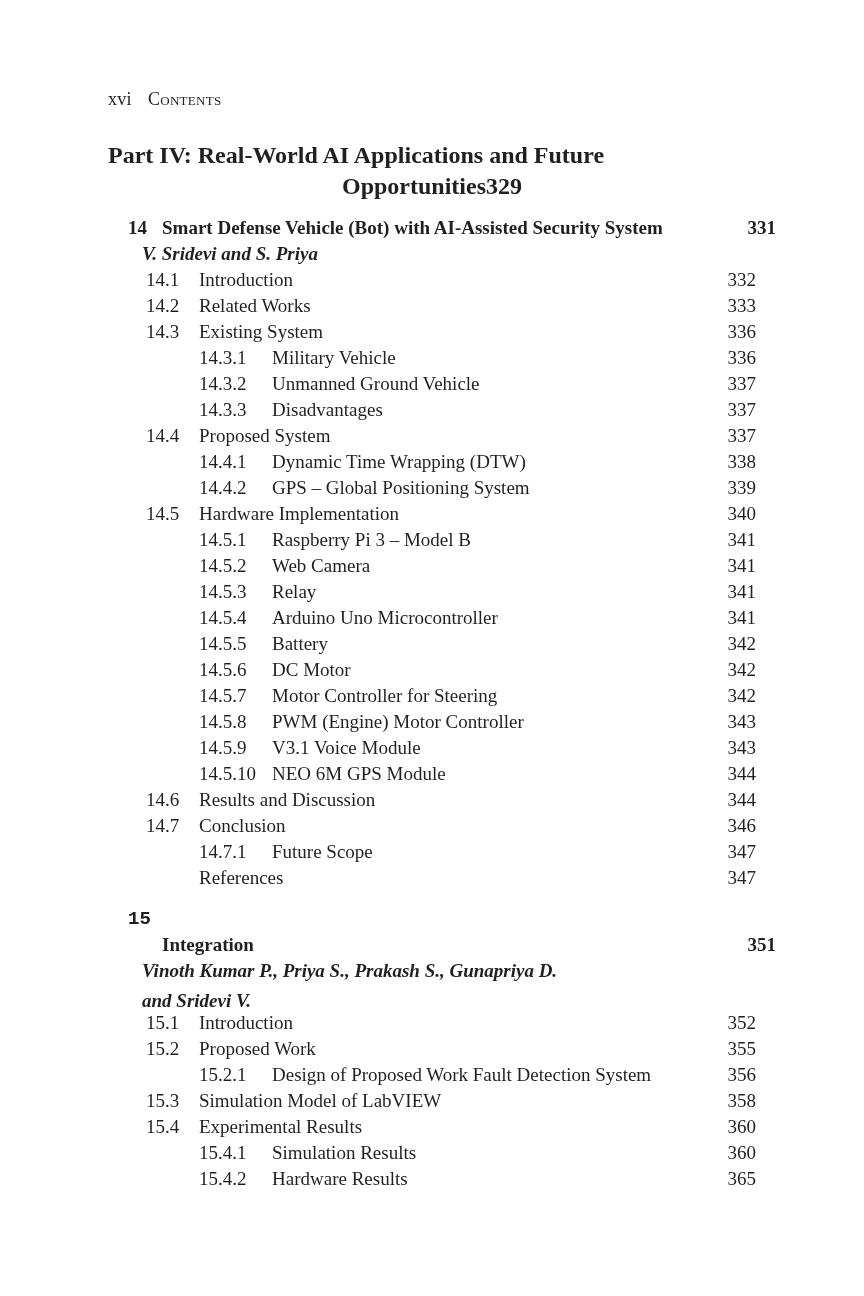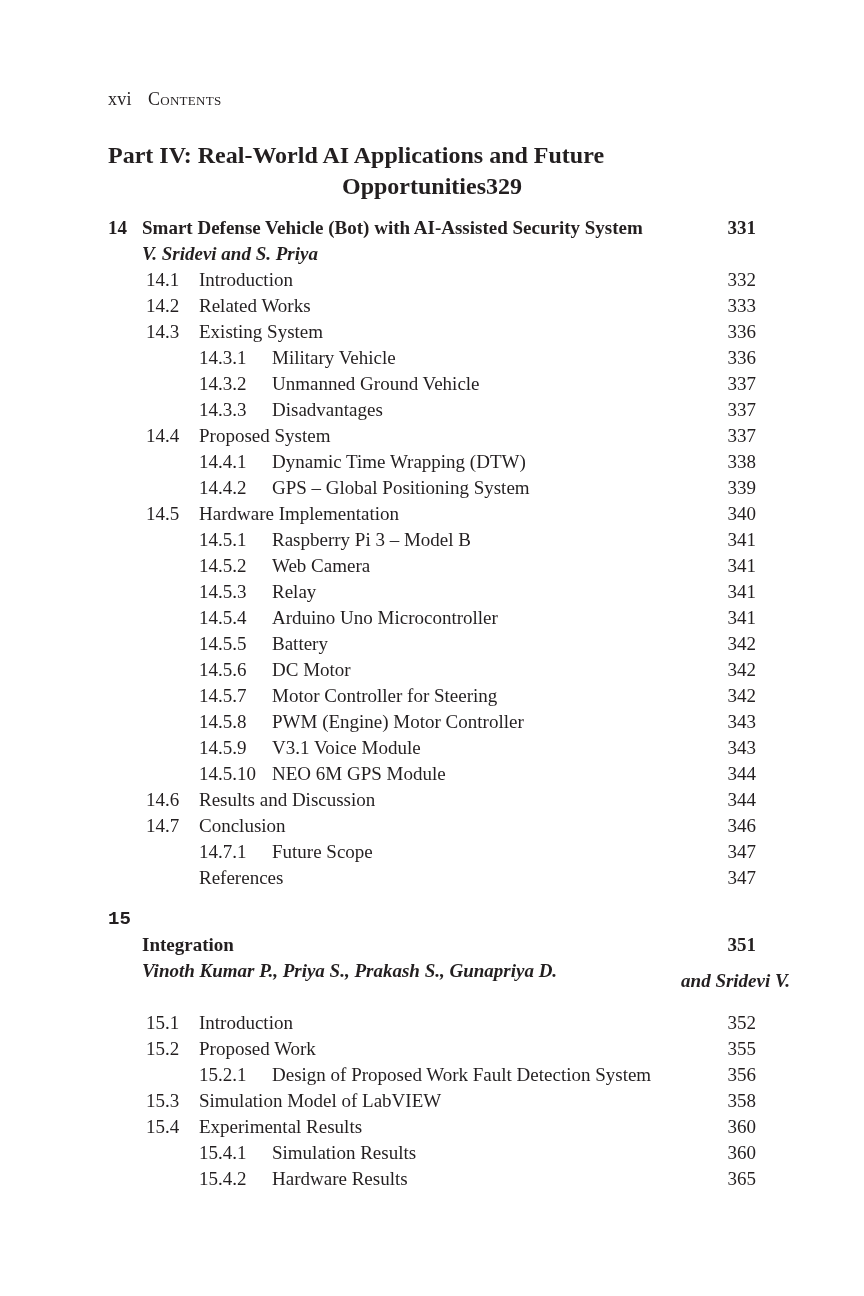--- a/index.html
+++ b/index.html
@@ -6,21 +6,21 @@
   body { width:864px; height:1296px; position:relative; overflow:hidden;
          font-family:"Liberation Serif","DejaVu Serif",serif; color:#231f20; }
   .page { position:absolute; left:108px; top:0; width:648px; }
   .running-head { position:absolute; top:89px; left:0; font-size:18px; letter-spacing:0.3px; }
   .running-head .folio { margin-right:16px; }
   .running-head .sc { font-variant:small-caps; }
   .part { position:absolute; top:140px; left:0; width:648px; font-weight:bold; font-size:24px; line-height:31px; }
   .part .line2 { display:flex; justify-content:center; }
   .row { position:absolute; left:0; width:648px; font-size:19px; line-height:26px; display:flex; }
   .row .pg { margin-left:auto; text-align:left; }
-  .chap { font-weight:bold; }
+  .chap { font-weight:bold;margin-left:20px; }
   .chap .num { width:34px; display:inline-block; }
   .authors { font-style:italic; font-weight:bold; padding-left:34px; }
   .sec .num { position:absolute; left:38px; }
   .sec .title { position:absolute; left:91px; }
   .sub .num { position:absolute; left:91px; }
   .sub .title { position:absolute; left:164px; }
   .row .pg { position:absolute; right:0; }
 </style>
 </head>
 <body>
@@ -172,21 +172,21 @@
       <span class="num">15</span>
     </div>
     <div class="row chap" style="top: 932px;">
       <span class="num"></span>
       <span class="title">Integration</span>
       <span class="pg">351</span>
     </div>
     <div class="row authors" style="top: 958px;">
       <span>Vinoth Kumar P., Priya S., Prakash S., Gunapriya D.</span>
     </div>
-    <div class="row authors" style="top: 968px; justify-content: flex-end;">
+    <div class="row authors" style="top: 988px;">
       <span>and Sridevi V.</span>
     </div>
     <div class="row sec" style="top: 1010px;">
       <span class="num">15.1</span>
       <span class="title">Introduction</span>
       <span class="pg">352</span>
     </div>
     <div class="row sec" style="top: 1036px;">
       <span class="num">15.2</span>
       <span class="title">Proposed Work</span>

